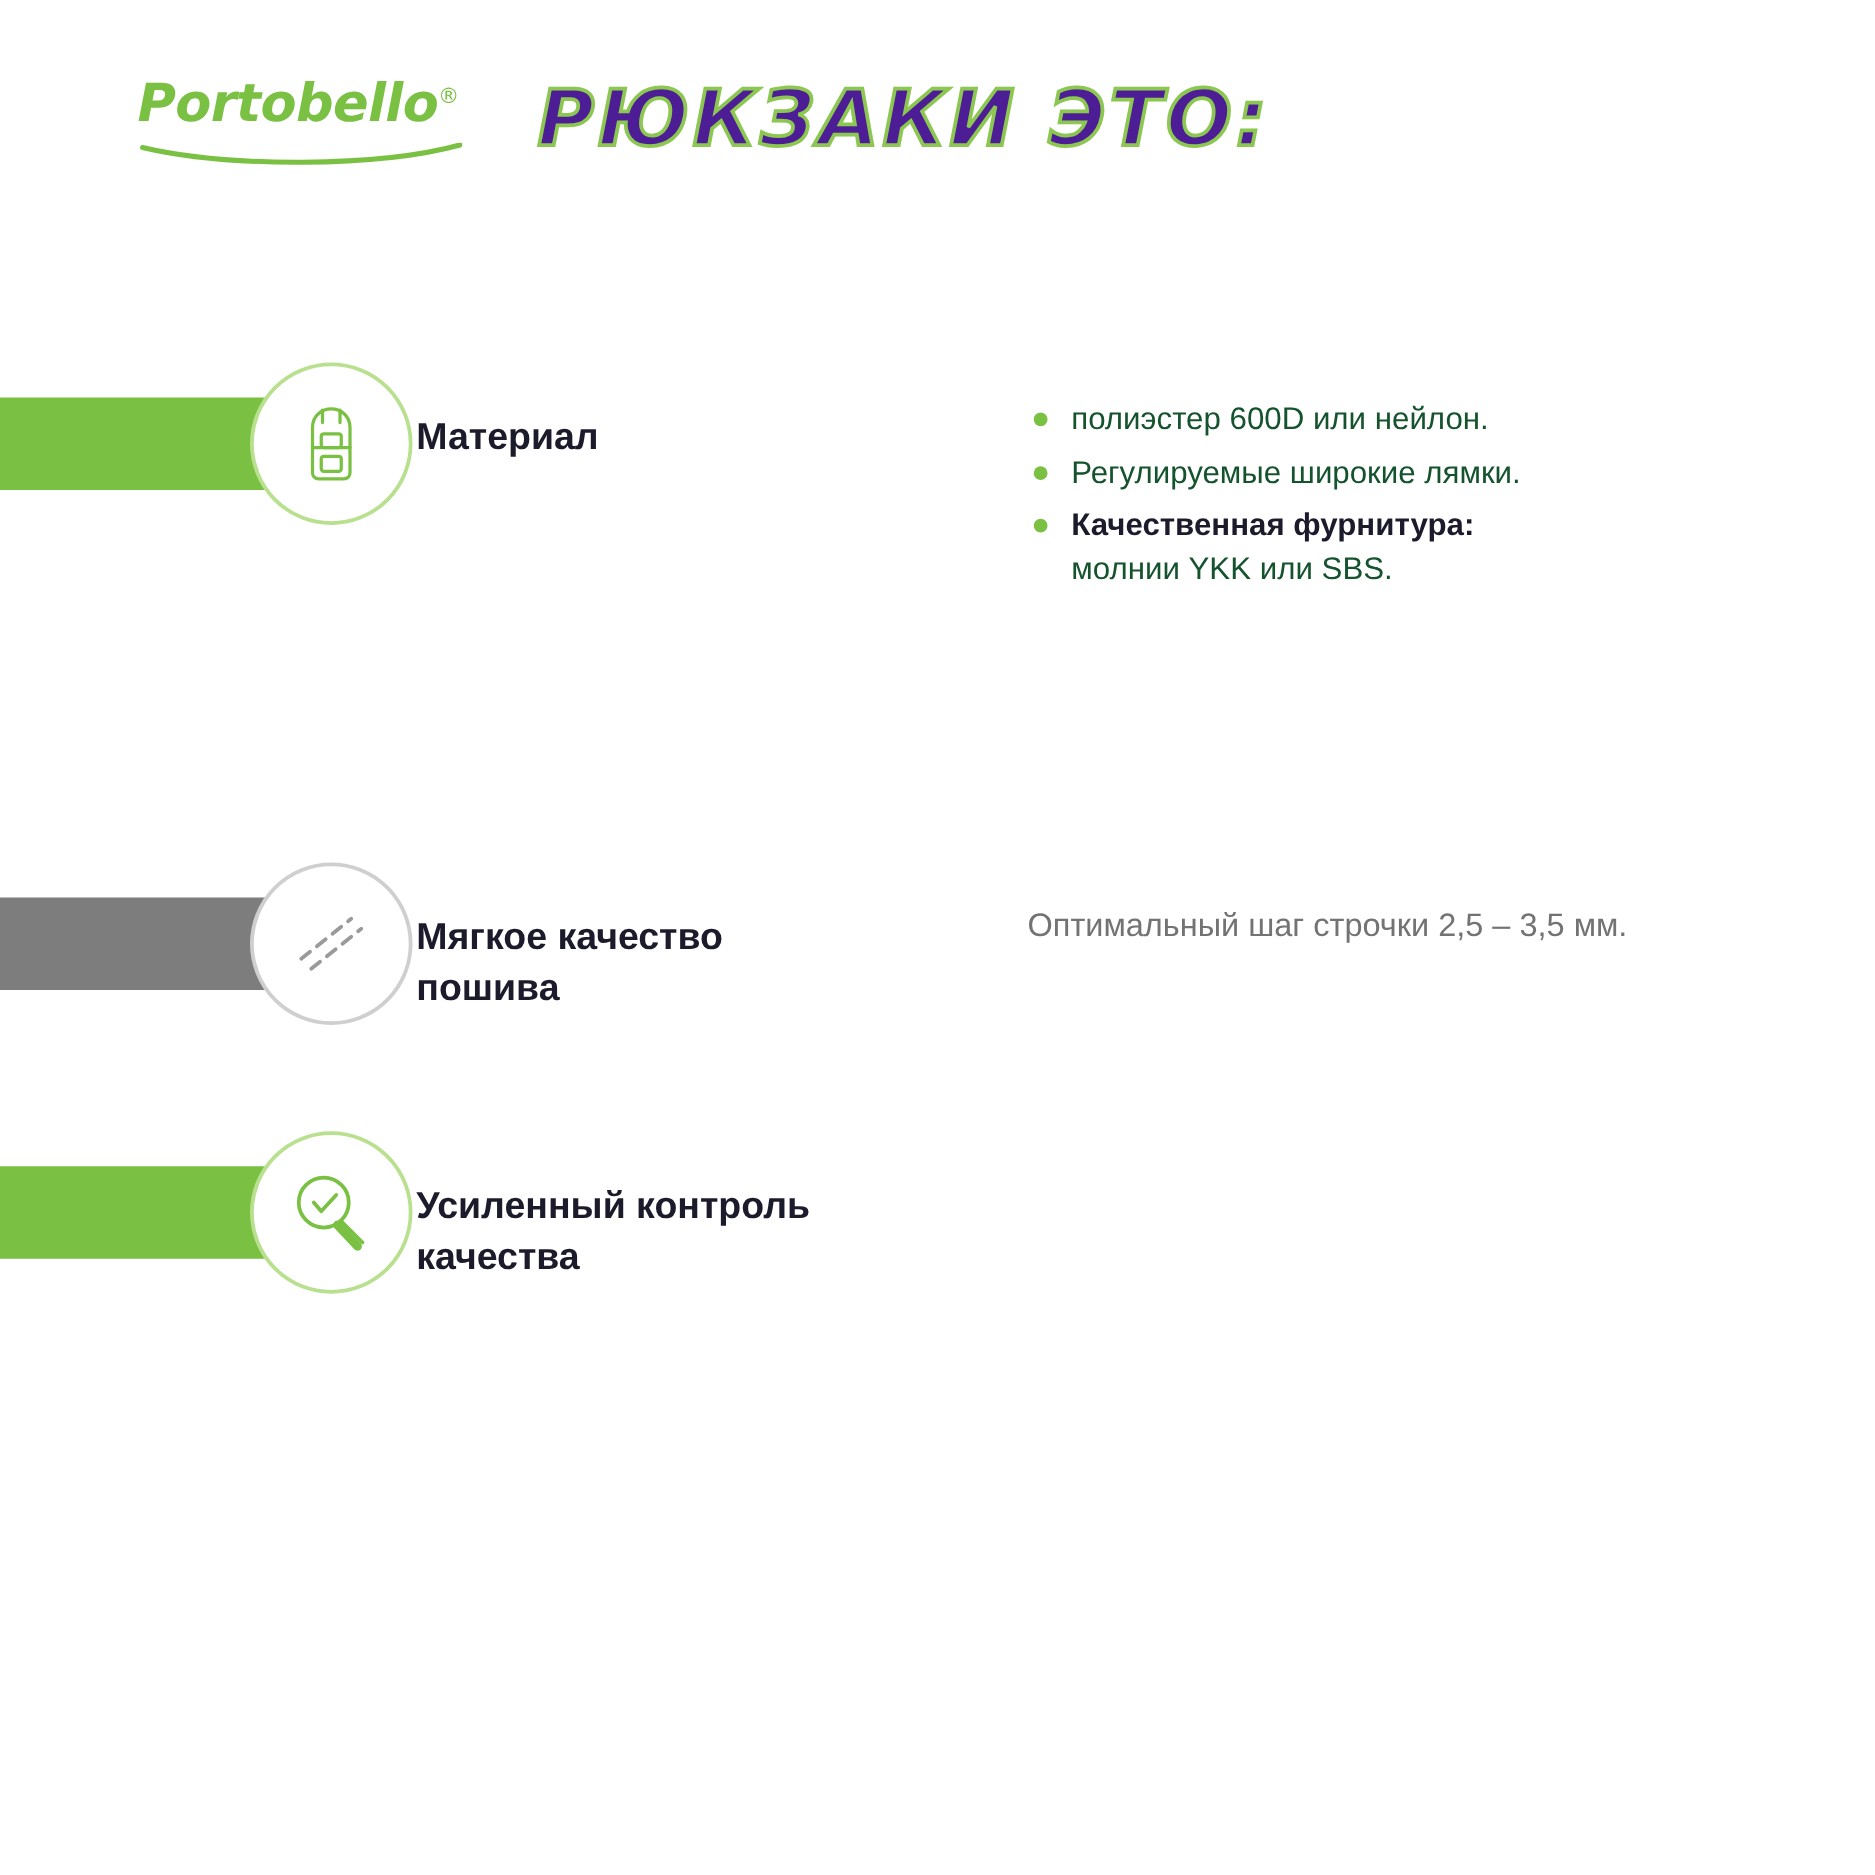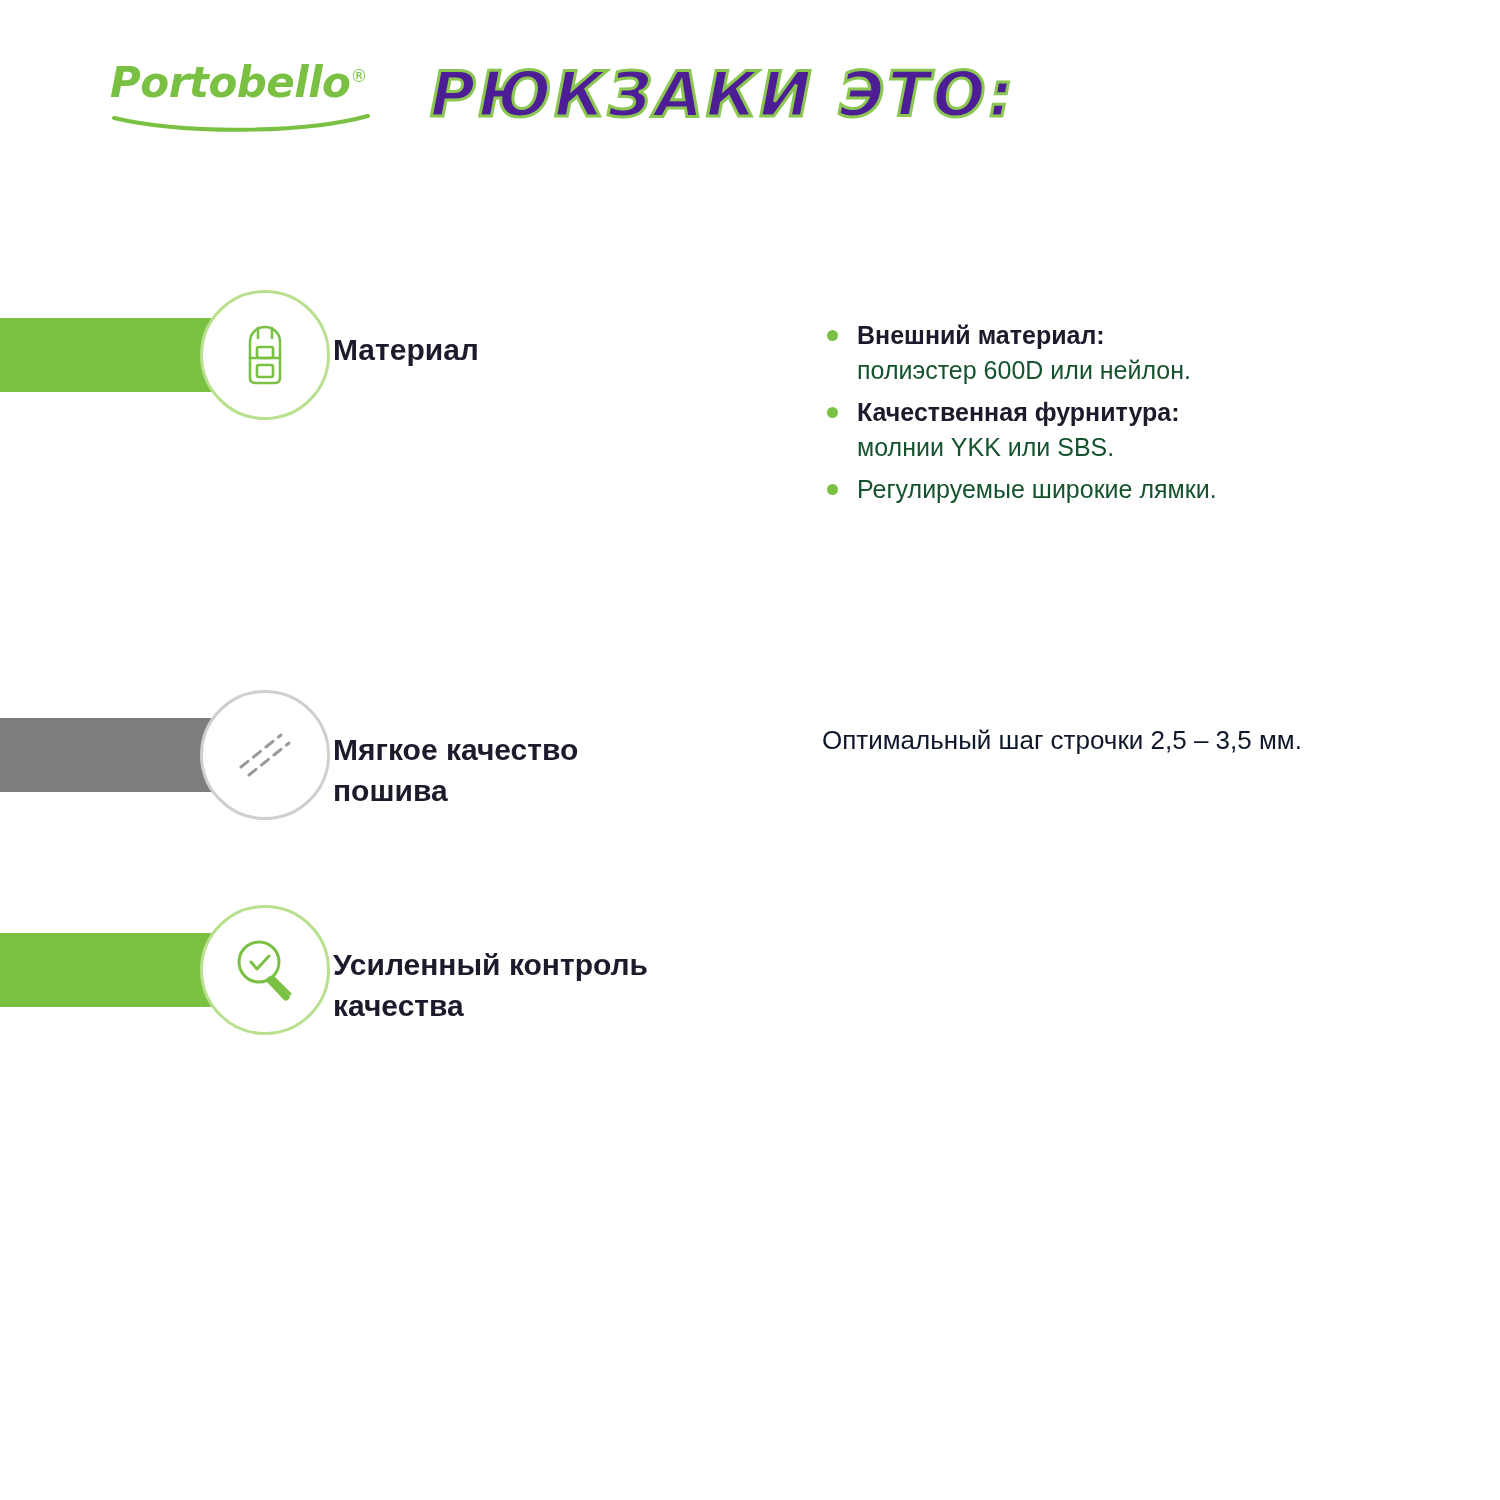--- a/index.html
+++ b/index.html
@@ -146,21 +146,21 @@
     font-weight: normal;
     line-height: 1.38;
     color: #14532d;
   }
 
   .plain-note {
     position: absolute;
     left: 822px;
     top: 32px;
     font-size: 26px;
-    color: #0f172a;
+    color: #737373;
     width: 640px;
     line-height: 1.4;
   }
 
   svg { display: block; }
 </style>
 </head>
 <body>
 
 <div class="header">
@@ -187,29 +187,28 @@
         <rect x="29" y="47" width="16" height="12" rx="2"></rect>
         <path d="M22 40 L52 40"></path>
       </g>
     </svg>
   </div>
 
   <div class="row-title">Материал</div>
 
   <div class="bullets">
     <div class="bullet">
-      <div class="b-title">Внешний материал:</div>
       <div class="b-sub">полиэстер 600D или нейлон.</div>
+    </div>
+    <div class="bullet">
+      <div class="b-sub">Регулируемые широкие лямки.</div>
     </div>
     <div class="bullet">
       <div class="b-title">Качественная фурнитура:</div>
       <div class="b-sub">молнии YKK или SBS.</div>
-    </div>
-    <div class="bullet">
-      <div class="b-sub">Регулируемые широкие лямки.</div>
     </div>
   </div>
 </div>
 
 <div class="row" style="top:690px;">
   <div class="bar grey"></div>
 
   <div class="circle grey">
     <svg width="80" height="80" viewBox="0 0 80 80">
       <g stroke="#9a9a9a" stroke-width="3" stroke-linecap="round" fill="none">

